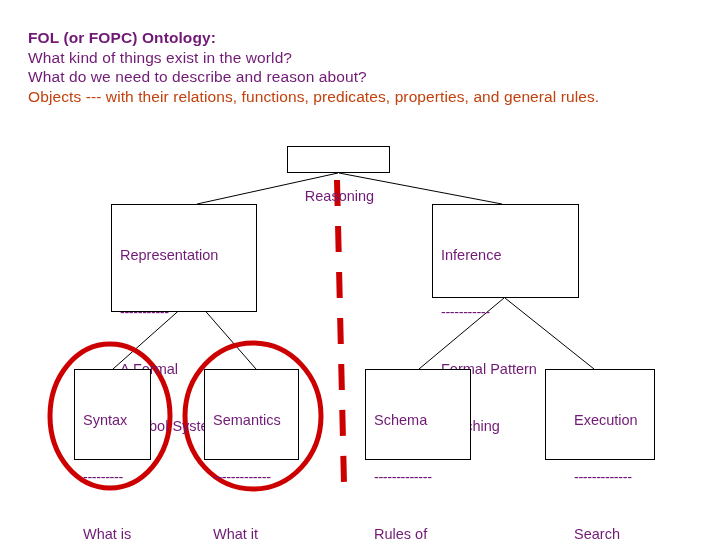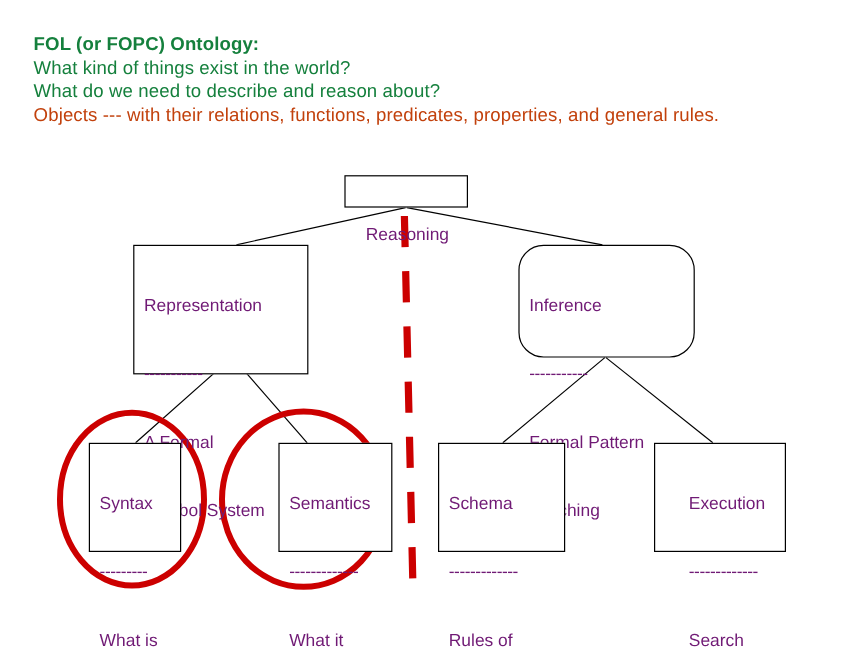--- a/index.html
+++ b/index.html
@@ -20,21 +20,21 @@
   
   #header {
     position: absolute;
     left: 28px;
     top: 28px;
     width: 670px;
   }
   .hline {
     font-size: 15.5px;
     line-height: 19.5px;
-    color: #15803d;
+    color: #701a75;
     white-space: pre;
     letter-spacing: 0.1px;
   }
   .hline.bold { font-weight: bold; }
   .hline.red  { color: #c2410c; }
 
   
   #wires {
     position: absolute;
     left: 0;
@@ -56,23 +56,23 @@
     padding: 3px 6px 4px 8px;
     white-space: pre;
     z-index: 3;
   }
   .node .ln { display: block; }
   .node .sep { display: block; letter-spacing: -0.4px; }
 
   #node-reasoning  { left: 287px; top: 146px; width: 103px; height: 27px;
                      padding-top: 2px; text-align: center; }
   #node-representation { left: 111px; top: 204px; width: 146px; height: 108px; }
-  #node-inference      { left: 432px; top: 204px; width: 147px; height: 94px; border-radius: 21px; }
+  #node-inference      { left: 432px; top: 204px; width: 147px; height: 94px; }
   #node-syntax     { left: 74px;  top: 369px; width: 77px;  height: 91px; }
-  #node-semantics  { left: 204px; top: 369px; width: 95px;  height: 91px; margin-left: 28px; }
+  #node-semantics  { left: 204px; top: 369px; width: 95px;  height: 91px; }
   #node-schema     { left: 365px; top: 369px; width: 106px; height: 91px; }
   #node-execution  { left: 545px; top: 369px; width: 110px; height: 91px; padding-left: 28px; }
 </style>
 </head>
 <body>
 
 <div id="page">
 
   <div id="header">
     <div class="hline bold">FOL (or FOPC) Ontology:</div>

